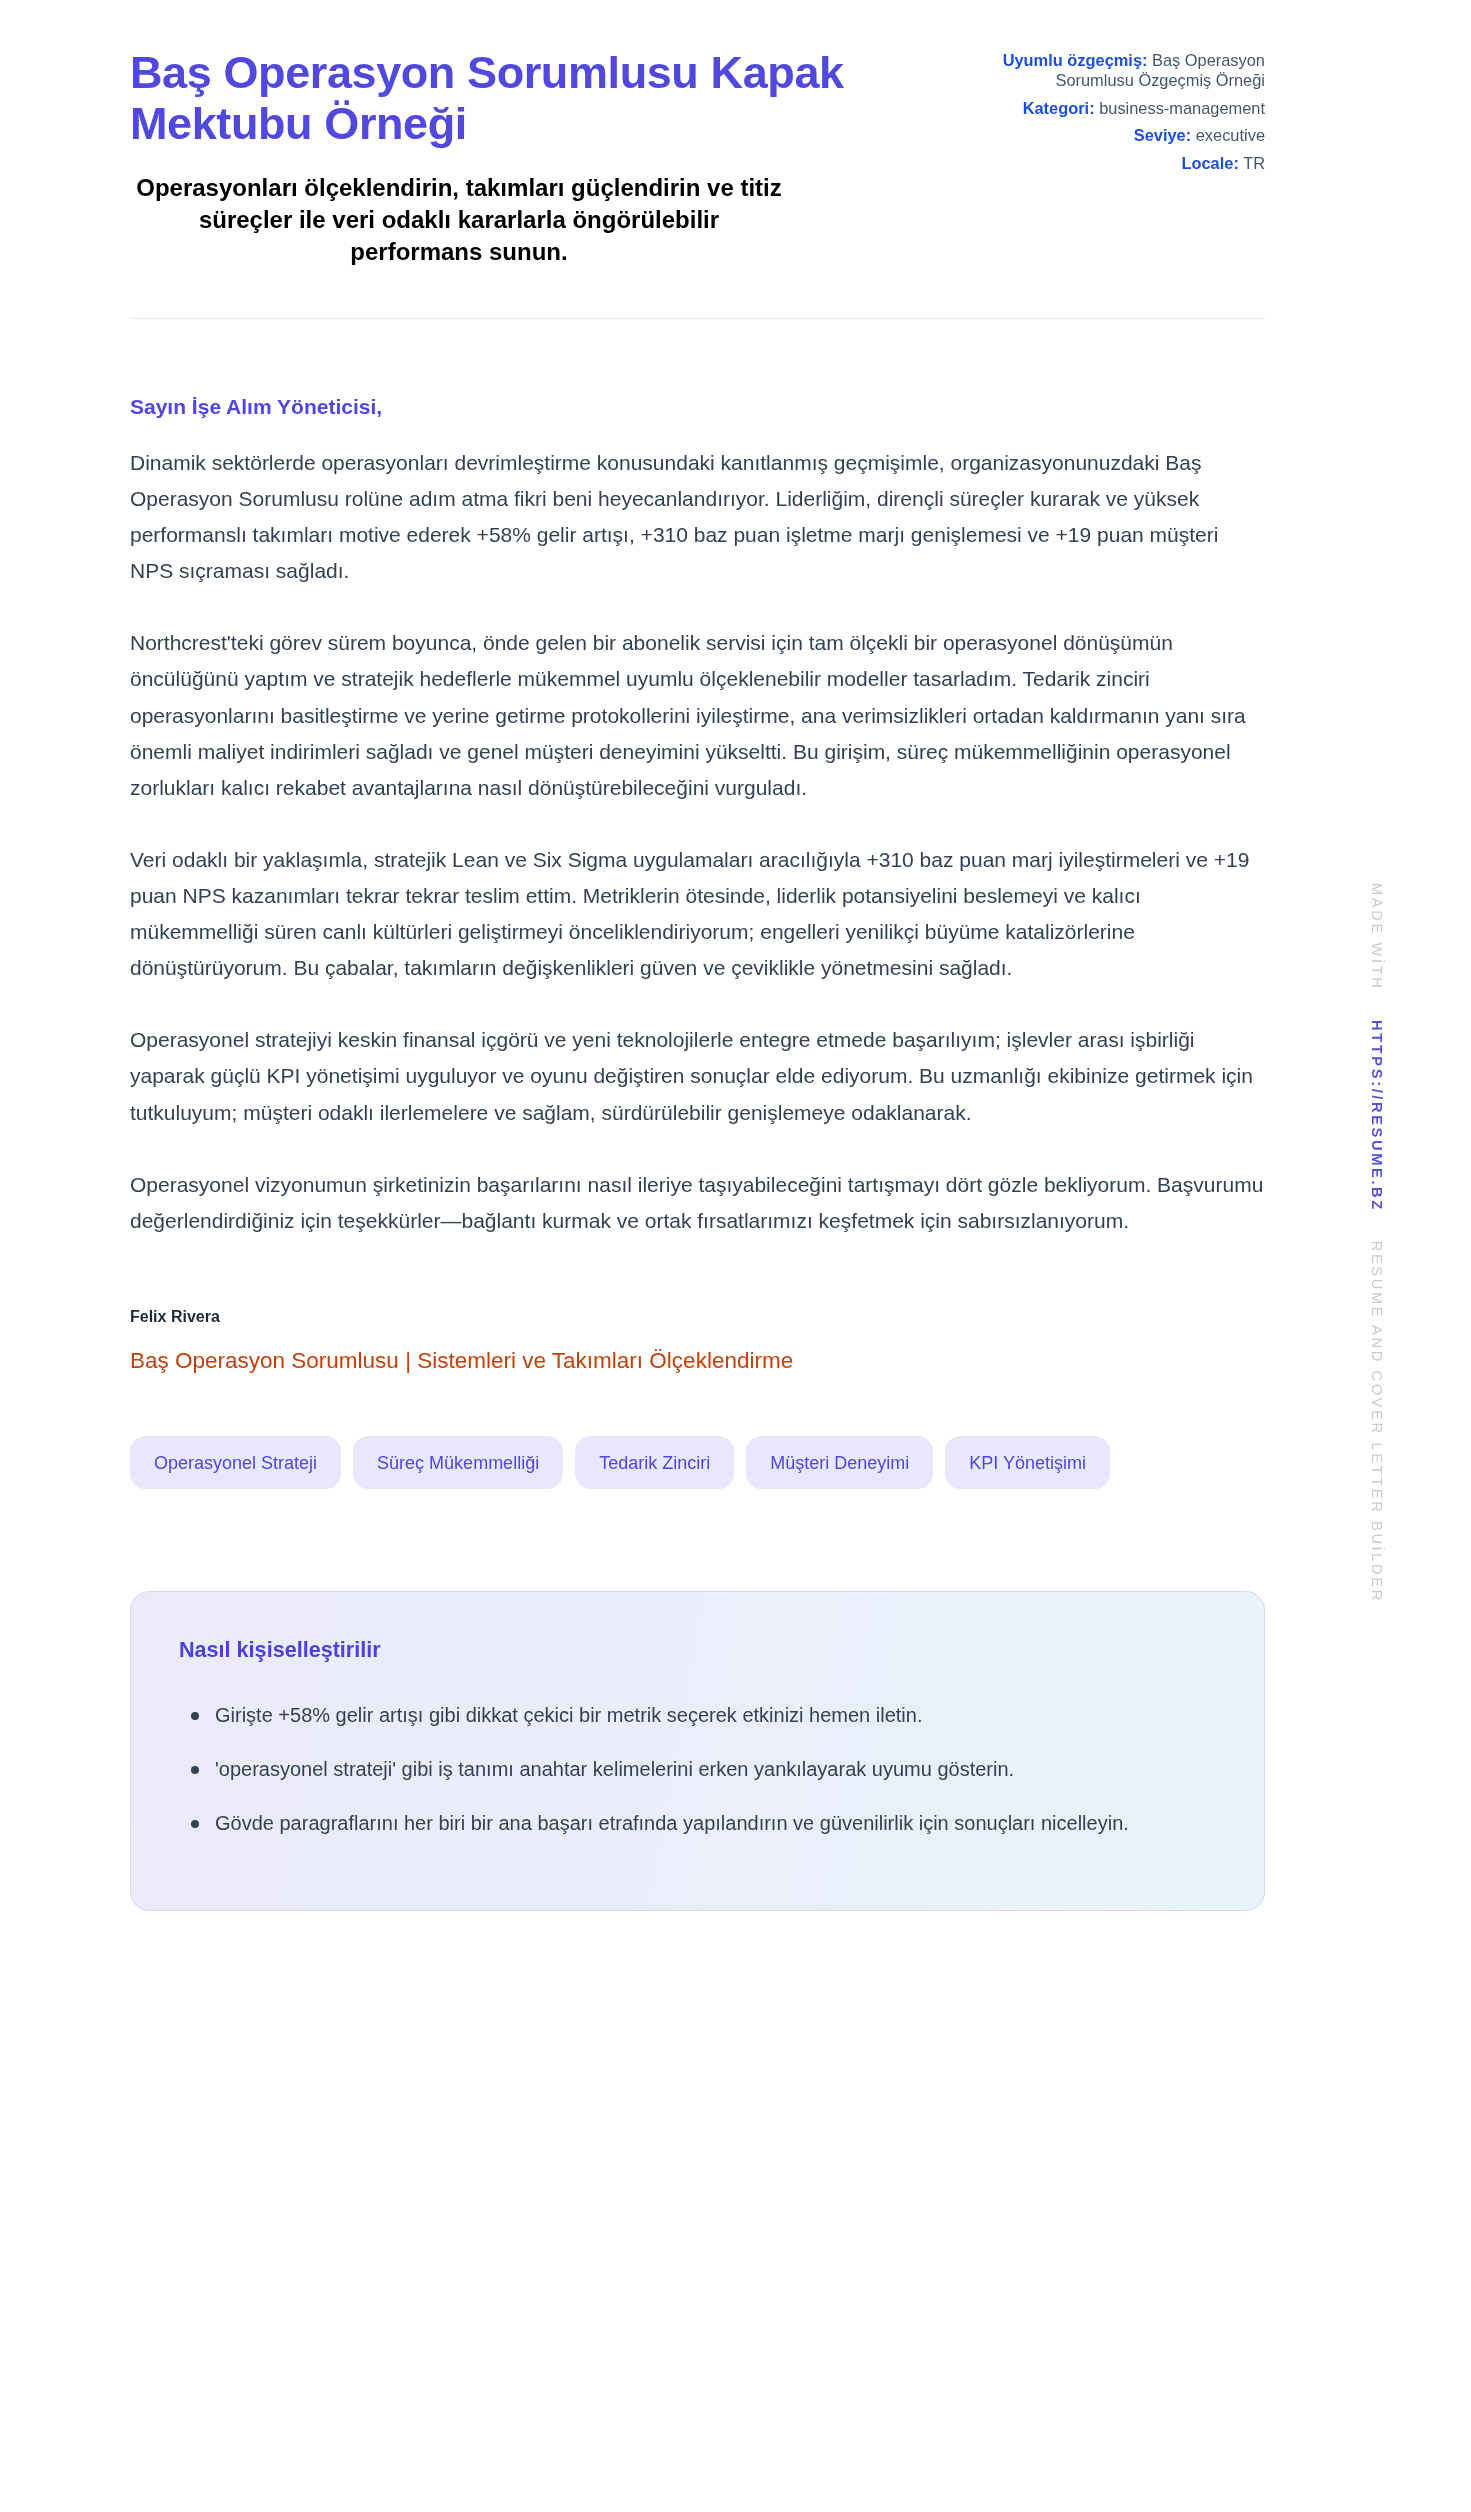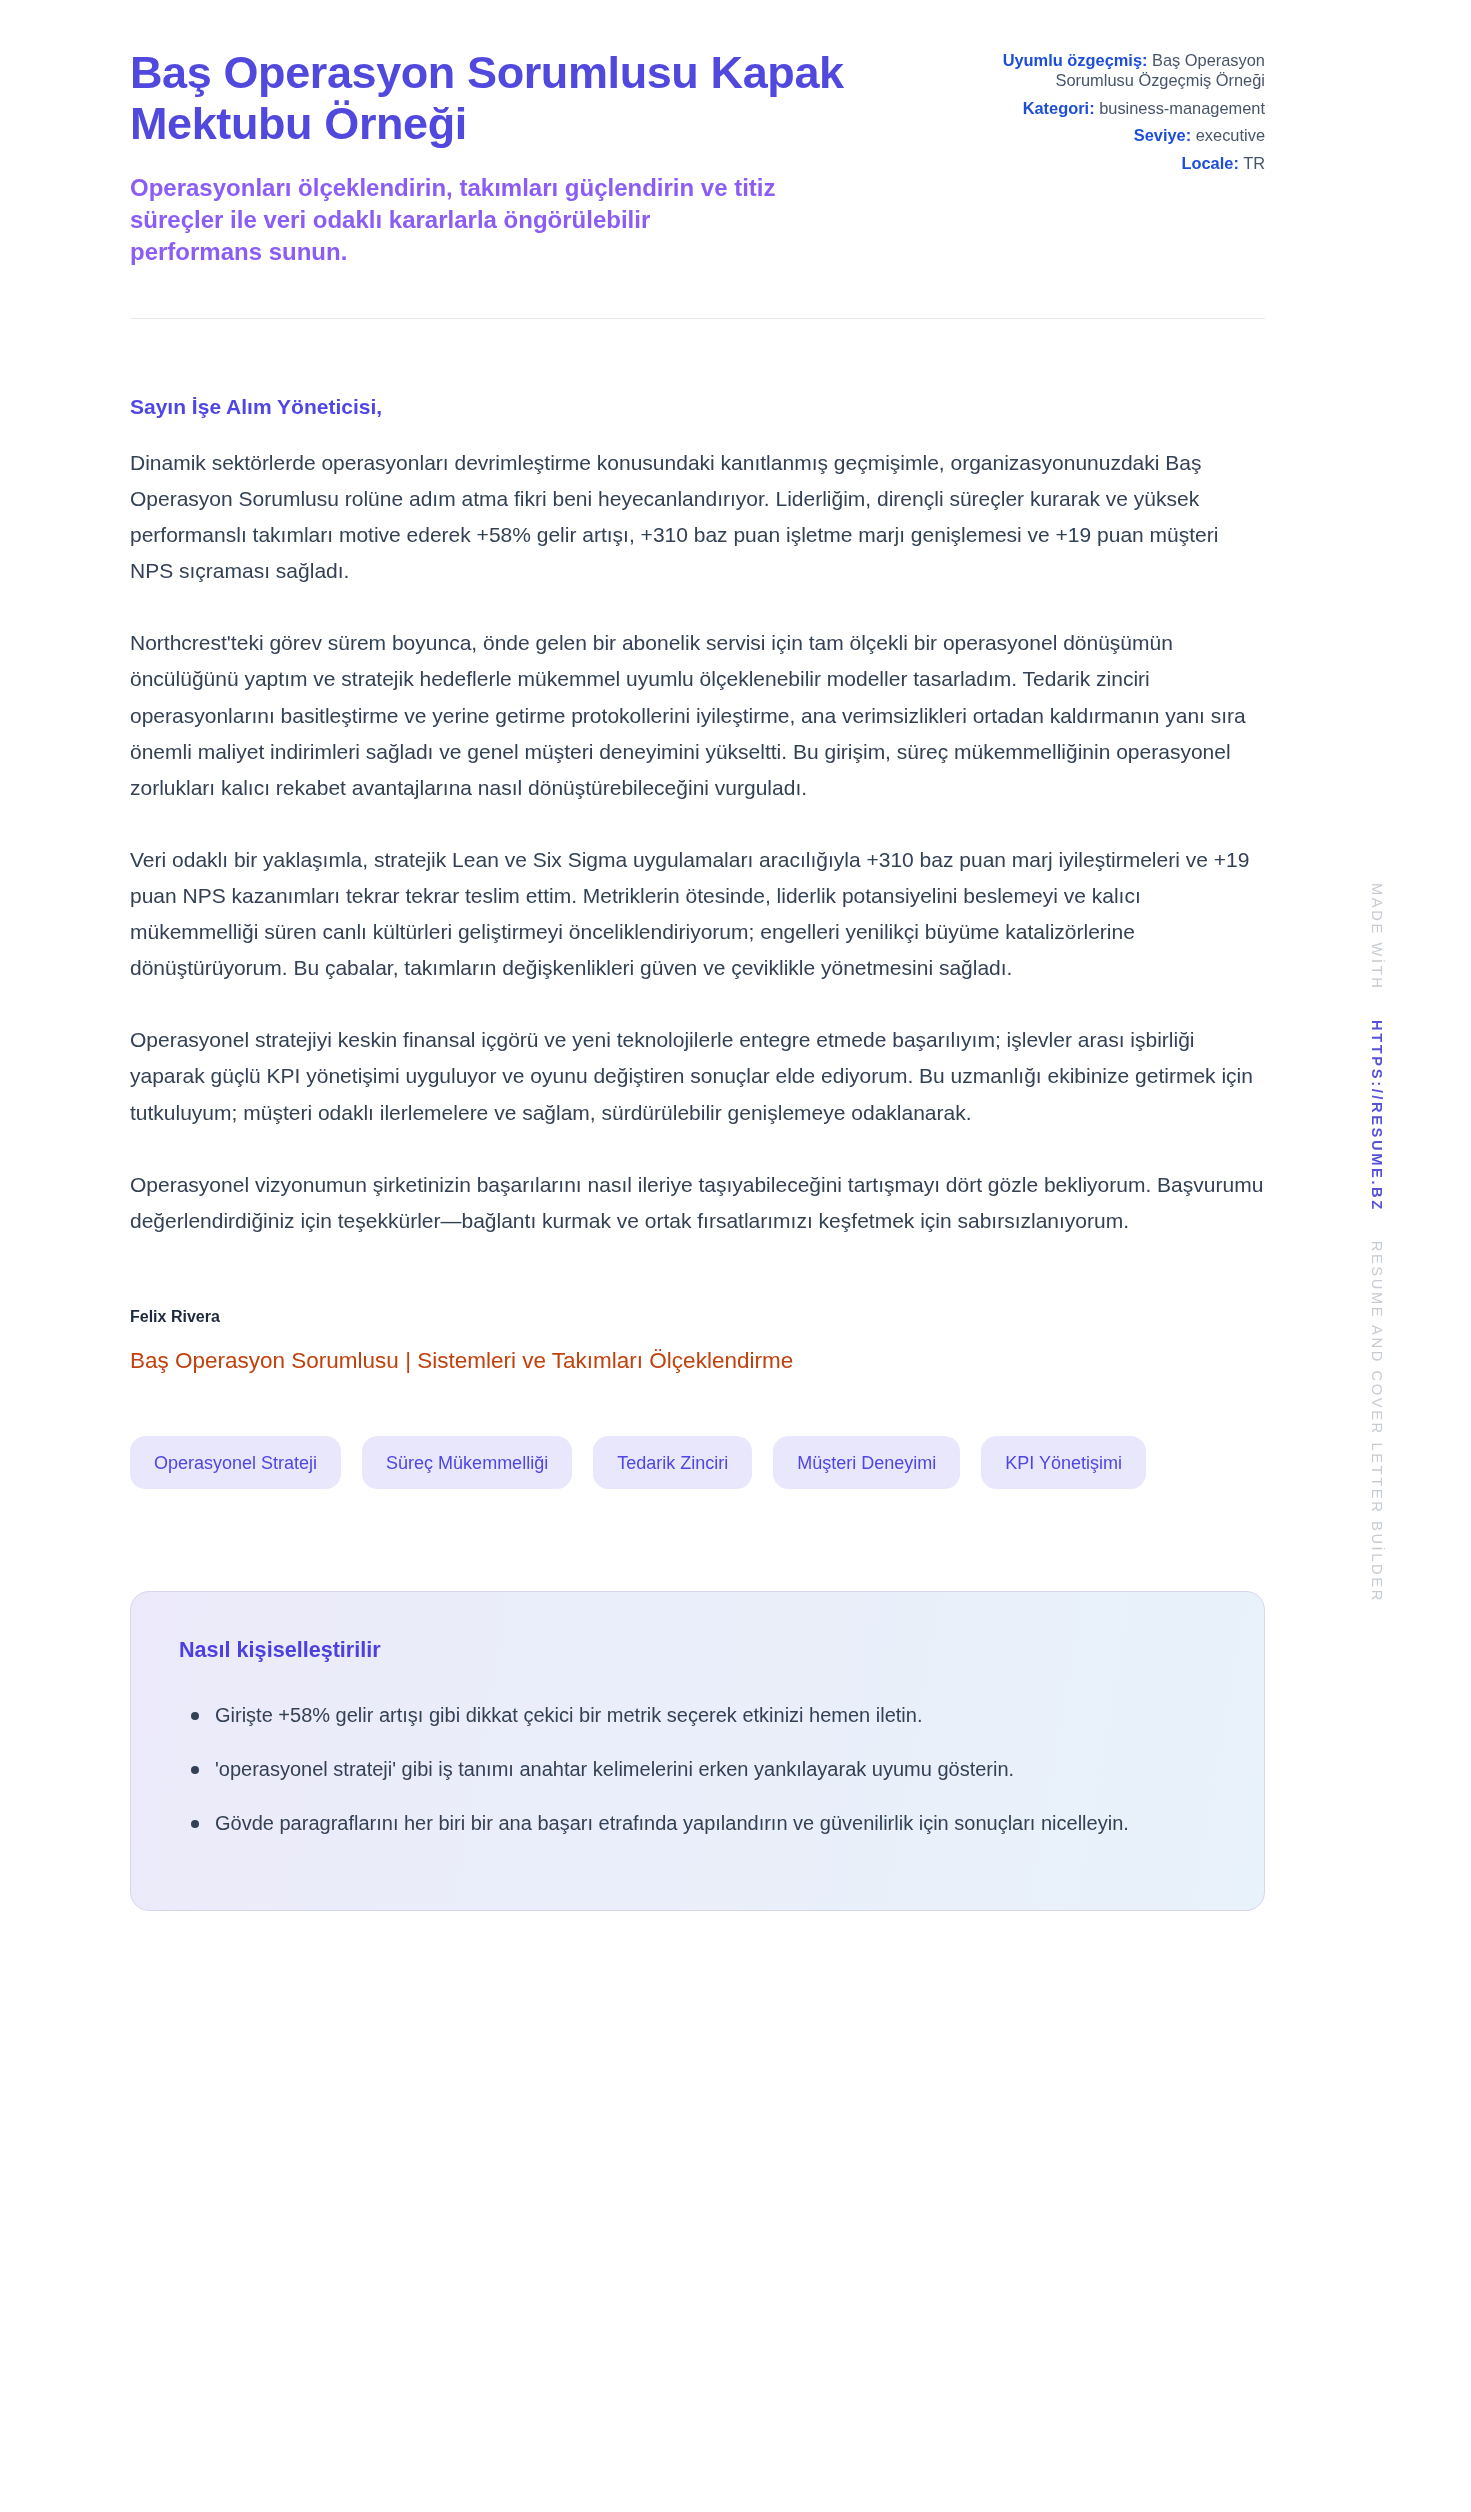--- a/index.html
+++ b/index.html
@@ -22,23 +22,24 @@
     color: #5149dd;
     font-size: 45px;
     font-weight: bold;
     line-height: 1.13;
     letter-spacing: -0.4px;
   }
   .page-subtitle {
     margin-top: 22.5px;
     font-size: 24px;
     font-weight: bold;
-    color: #8b5cf6;
+    color: #000000;
     line-height: 1.33;
     width: 658px;
+    text-align: center;
   }
   .header-meta { width: 277px; text-align: right; padding-top: 1.7px; }
   .meta-row { font-size: 16.4px; color: #475569; line-height: 1.22; margin-bottom: 7.8px; }
   .meta-label { font-weight: bold; color: #1d4ed8; }
   .divider {
     border: none;
     border-top: 1.7px solid #e7e9ee;
     margin-top: 50px;
   }
   
@@ -53,21 +54,21 @@
     font-size: 21px;
     line-height: 1.72;
     color: #334155;
     margin-bottom: 36px;
     max-width: 1203px;
   }
   .signature { margin-top: 69px; }
   .signature-name { font-size: 16px; font-weight: bold; color: #1e293b; }
   .signature-title { margin-top: 22.5px; font-size: 22.5px; color: #c2410c; }
   
-  .tags { margin-top: 62px; display: flex; flex-wrap: wrap; gap: 21px; }
+  .tags { margin-top: 62px; display: flex; flex-wrap: wrap; gap: 12px; }
   .tag {
     background: #e8e7fb;
     color: #4f46e5;
     font-size: 18px;
     line-height: 1;
     padding: 17.3px 24px;
     border-radius: 15.6px;
     white-space: nowrap;
     font-family: "Liberation Sans", sans-serif;
     border: none;

